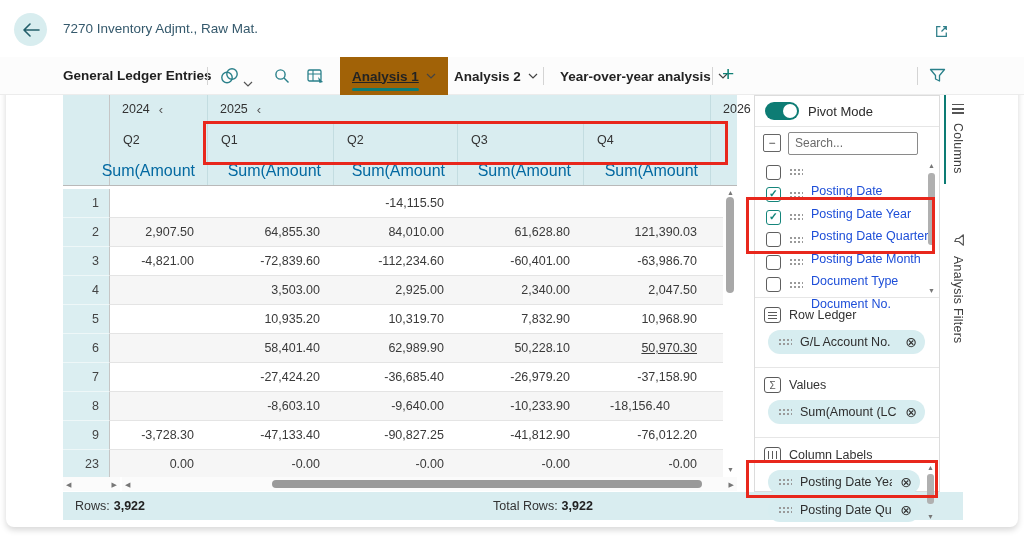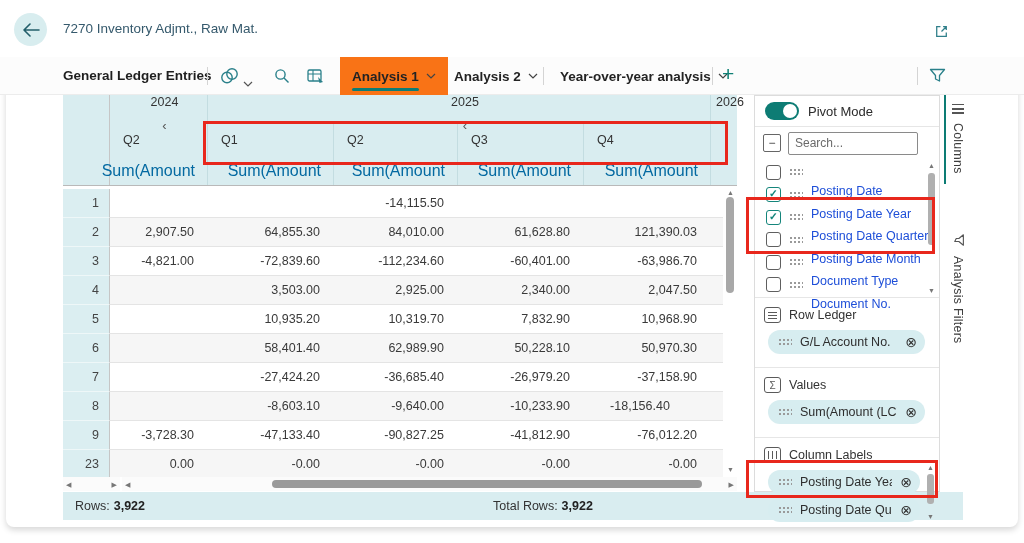--- a/index.html
+++ b/index.html
@@ -13,32 +13,32 @@
   .back-btn{position:absolute;left:14px;top:13px;width:33px;height:33px;border-radius:50%;background:#d8edef;display:flex;align-items:center;justify-content:center;cursor:pointer;}
   .page-title{position:absolute;left:63px;top:21px;font-size:13.5px;color:#35596c;}
   .share-btn{position:absolute;left:933px;top:23px;width:18px;height:18px;}
 
   
   .toolbar{position:absolute;left:0;top:57px;width:1024px;height:38px;background:#fcfcfc;border-bottom:1px solid #ececec;box-sizing:border-box;}
   .tb-label{position:absolute;left:63px;top:11px;font-weight:bold;font-size:13.5px;color:#1f1f1f;}
   .tb-div{position:absolute;top:10px;width:1px;height:18px;background:#d4d4d4;}
   .tb-icon{position:absolute;top:11px;cursor:pointer;}
   .ttab{position:absolute;top:0;height:38px;display:flex;align-items:center;gap:7px;padding:0 12px;font-weight:bold;font-size:13.5px;color:#232323;cursor:pointer;box-sizing:border-box;}
-  .ttab.active{background:#f97316;}
+  .ttab.active{background:#a16207;text-decoration:underline;}
   .tt-lab{position:relative;}
   .ttab.active .tt-lab::after{content:'';position:absolute;left:0;right:0;bottom:-7px;height:2.5px;background:#0d7c74;border-radius:2px;}
   .tb-plus{position:absolute;left:722px;top:5px;font-size:21px;font-weight:300;color:#0f8075;cursor:pointer;}
 
   
   .grid-header{position:absolute;left:63px;top:95px;width:674px;height:90px;background:#d9edf0;border-bottom:1px solid #b9b9b9;box-sizing:content-box;}
   .hrow{display:flex;}
   .hrow.yr{height:28px;} .hrow.qr{height:34px;} .hrow.mr{height:28px;}
   .hcell{box-sizing:border-box;display:flex;align-items:center;font-size:12.5px;color:#333;overflow:visible;white-space:nowrap;}
   .rn-h{width:47px;border-right:1px solid #c6c6c6;}
-  .ycell{padding-left:12px;gap:9px;flex-direction:column;}
+  .ycell{padding-left:12px;gap:9px;}
   .ylab{color:#333;} .ycol{color:#555;font-size:13px;cursor:pointer;}
   .qcell{padding-left:13px;}
   .mcell{justify-content:flex-end;padding-right:12px;font-size:16px;color:#0369a1;}
   .sep-l{border-left:1px solid #c3dde1;}
 
   
   .grid-body{position:absolute;left:63px;top:186px;width:660px;height:291px;overflow:hidden;background:#fff;padding-top:3px;box-sizing:border-box;}
   .trow{display:flex;height:29px;}
   .tcell{box-sizing:border-box;line-height:28px;font-size:12.5px;color:#3a3a3a;border-bottom:1px solid #e4e4e4;background:transparent;}
   .trow.alt .tcell{background:#f6f6f6;}
@@ -265,21 +265,21 @@
           <div class="tcell num" style="width: 126px;">7,832.90</div>
           <div class="tcell num" style="width: 127px;">10,968.90</div>
           <div class="tcell fill"></div>
         </div>
         <div class="trow alt">
           <div class="tcell rn">6</div>
           <div class="tcell num" style="width: 97px;"></div>
           <div class="tcell num" style="width: 126px;">58,401.40</div>
           <div class="tcell num" style="width: 124px;">62,989.90</div>
           <div class="tcell num" style="width: 126px;">50,228.10</div>
-          <div class="tcell num" style="width: 127px;">50,970.30</div>
+          <div class="tcell num" style="width: 127px; text-decoration: underline;">50,970.30</div>
           <div class="tcell fill"></div>
         </div>
         <div class="trow">
           <div class="tcell rn">7</div>
           <div class="tcell num" style="width: 97px;"></div>
           <div class="tcell num" style="width: 126px;">-27,424.20</div>
           <div class="tcell num" style="width: 124px;">-36,685.40</div>
           <div class="tcell num" style="width: 126px;">-26,979.20</div>
           <div class="tcell num" style="width: 127px;">-37,158.90</div>
           <div class="tcell fill"></div>

